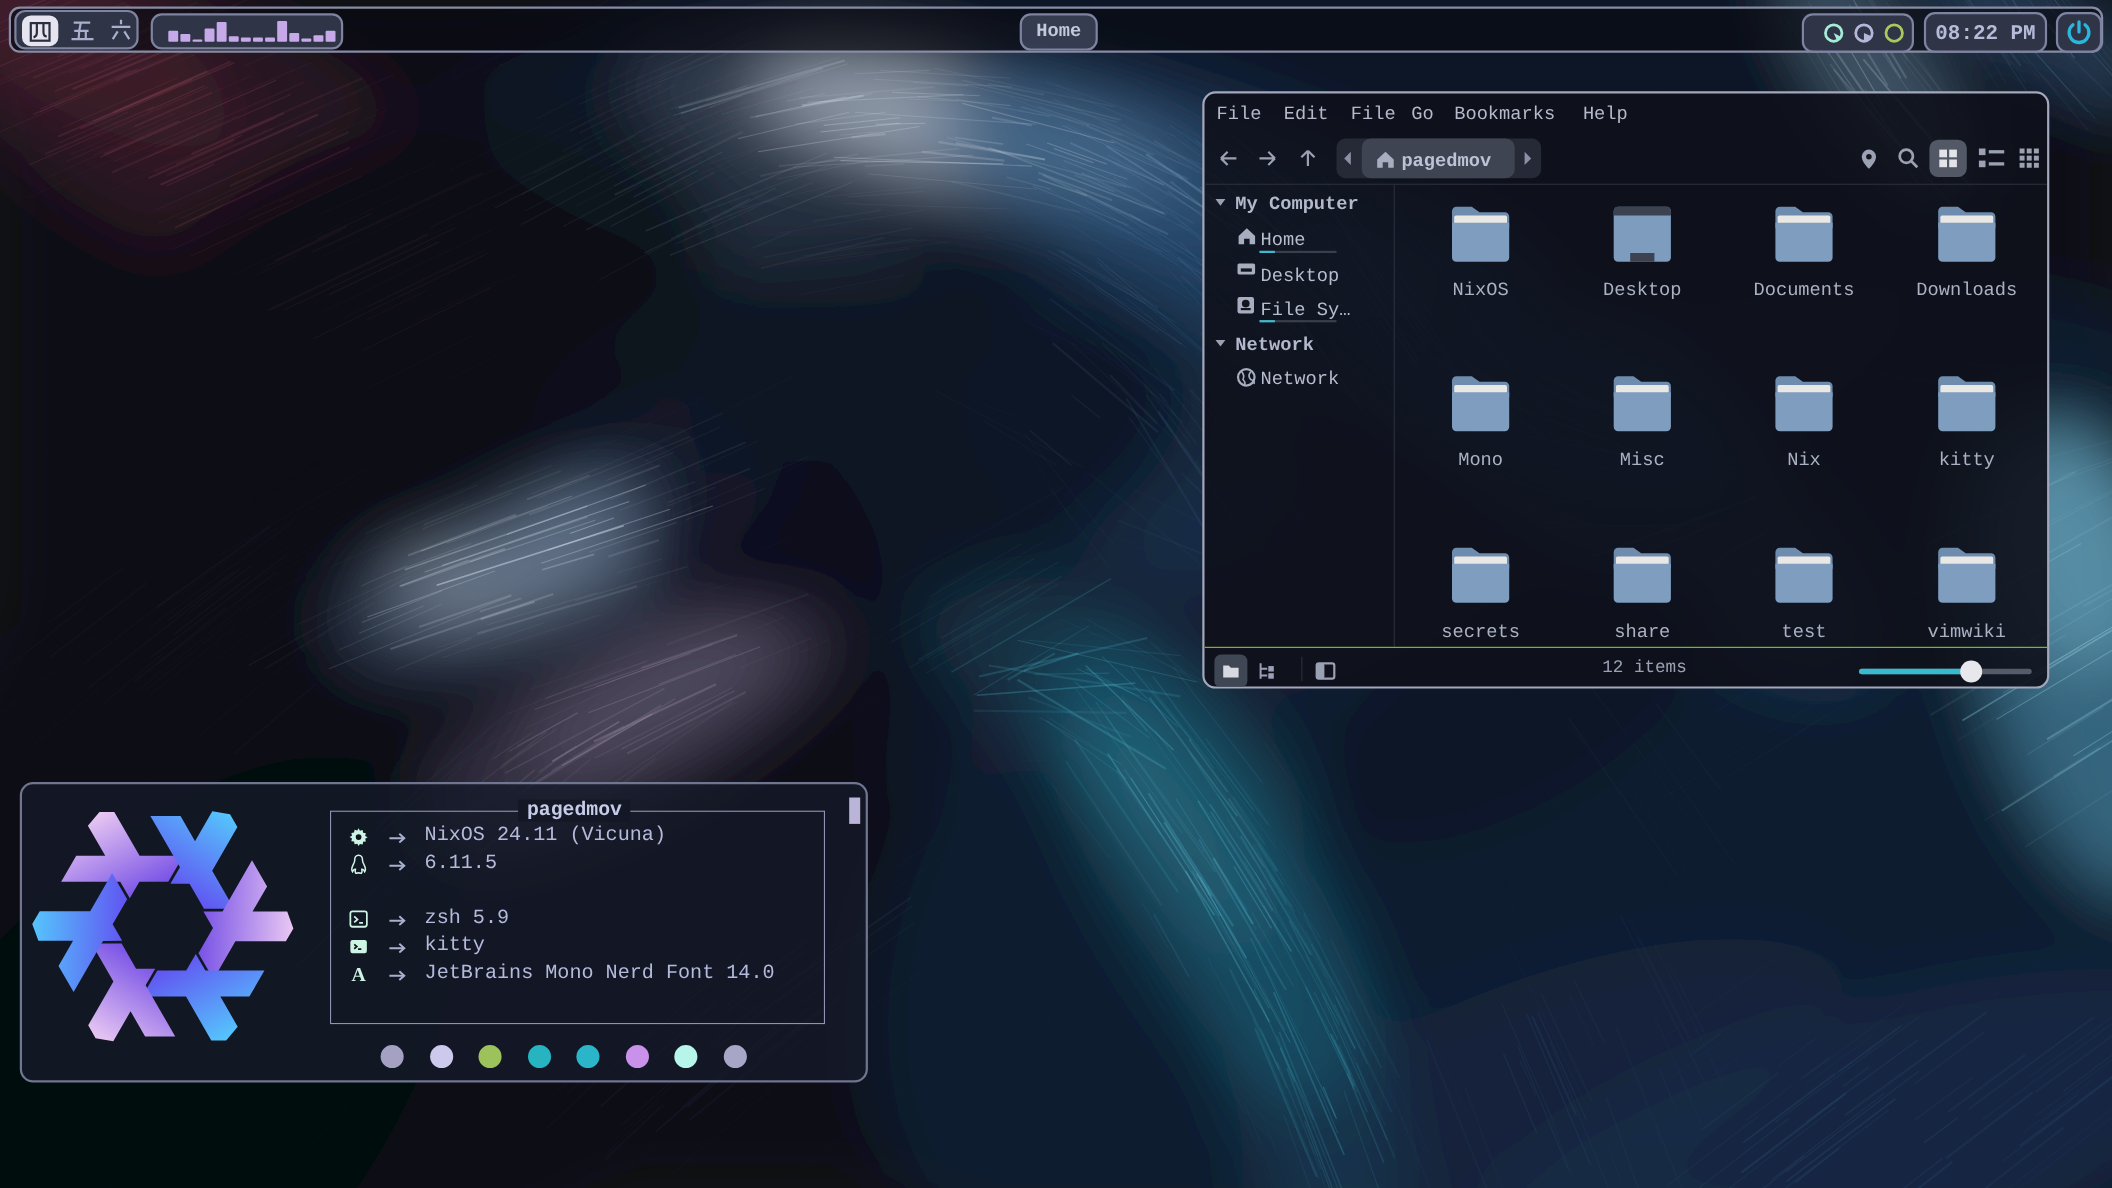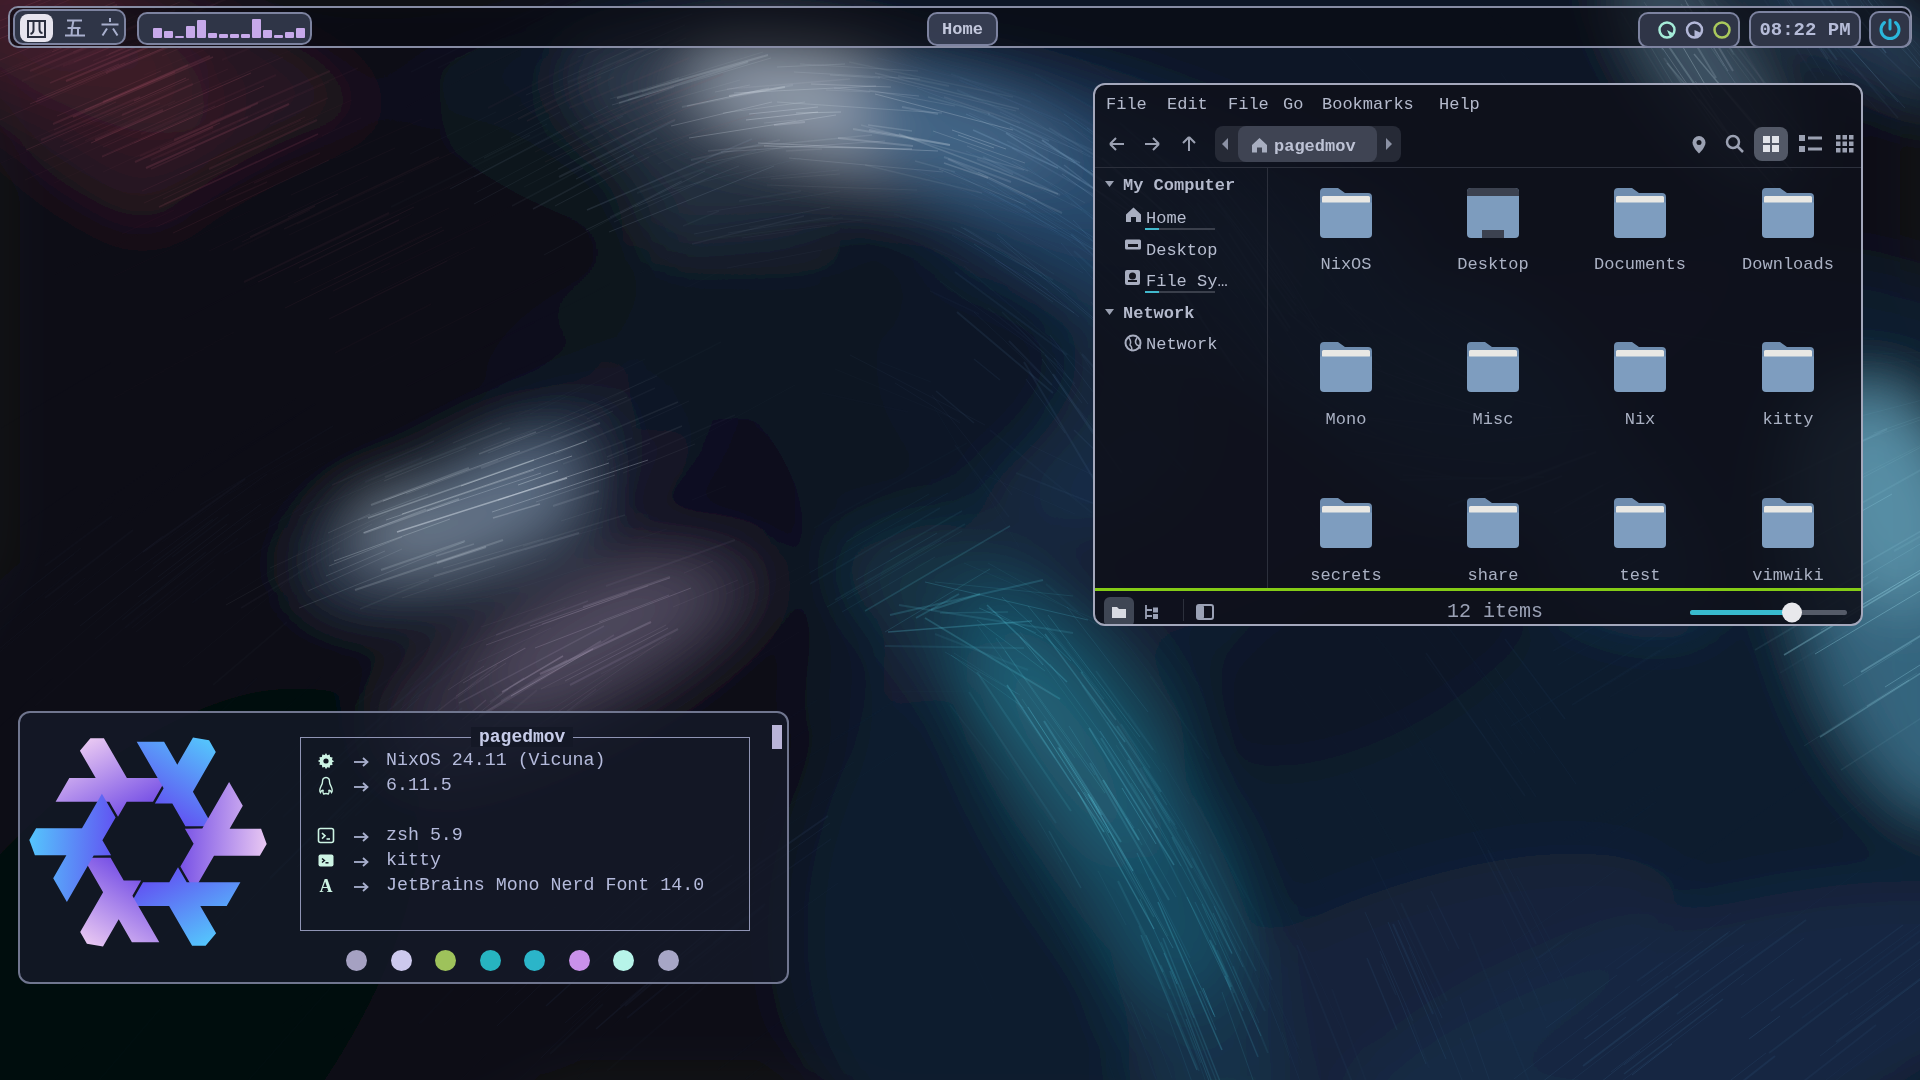--- a/index.html
+++ b/index.html
@@ -15,21 +15,21 @@
 #clock{left:1739px;top:3px;width:112px;height:37px;color:#b6bcd8;font-size:19px;font-weight:bold;text-align:center;line-height:34px}
 #power{left:1859px;top:3px;width:42px;height:37px}
 
 #fm{position:absolute;left:1093px;top:83px;width:770px;height:543px;background:rgba(14,17,27,.9);border:2px solid #a4a8bc;border-radius:12px;overflow:hidden}
 #fmmenu{position:absolute;left:0;top:0;width:100%;height:38px;color:#b4bacc;font-size:17px}
 #fmmenu span{position:absolute;top:10px}
 #fmtool{position:absolute;left:0;top:38px;width:100%;height:44px}
 #fmsep1{position:absolute;left:0;top:82px;width:100%;height:1px;background:#2c303c}
 #fmvsep{position:absolute;left:172px;top:83px;width:1px;height:420px;background:#2c303c}
 #fmside{position:absolute;left:0;top:83px;width:172px;height:420px;color:#b7bdcf;font-size:17px}
-#fmstatus{position:absolute;left:0;top:503px;width:100%;height:32px;border-top:3px solid #84cc16;color:#9aa1b5;font-size:20px}
+#fmstatus{position:absolute;left:0;top:503px;width:100%;height:32px;border-top:1px solid #84cc16;color:#9aa1b5;font-size:16px}
 .crumb{position:absolute;top:3px;height:36px;border-radius:8px}
 .folderlabel{color:#aab1c3;font-size:17px;text-align:center;position:absolute;width:140px}
 .fgrid{position:absolute;width:56px;height:53px}
 
 #term{position:absolute;left:18px;top:711px;width:771px;height:273px;background:rgba(21,26,41,.8);border:2px solid #70768f;border-radius:12px}
 #fetchbox{position:absolute;left:280px;top:24px;width:450px;height:194px;border:1px solid #8f94b4}
 #fetchtitle{position:absolute;left:170px;top:-11px;background:#141826;padding:0 8px;color:#c6cbe8;font-weight:bold;font-size:18px}
 .fl{position:absolute;left:280px;width:480px;height:25px;color:#b6bcda;font-size:18.3px;white-space:pre}
 .fi{position:absolute;left:16px;width:20px;height:20px}
 .fa{position:absolute;left:52px;color:#a9b0ce}

